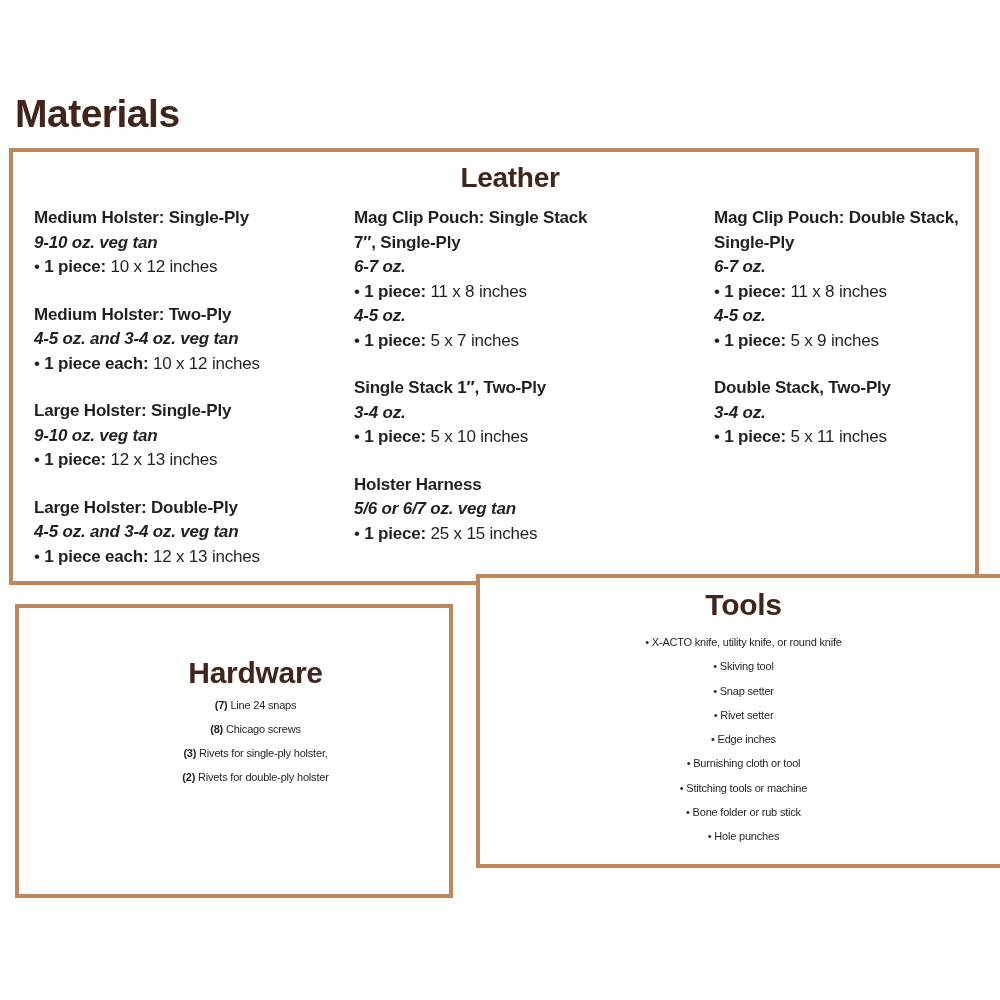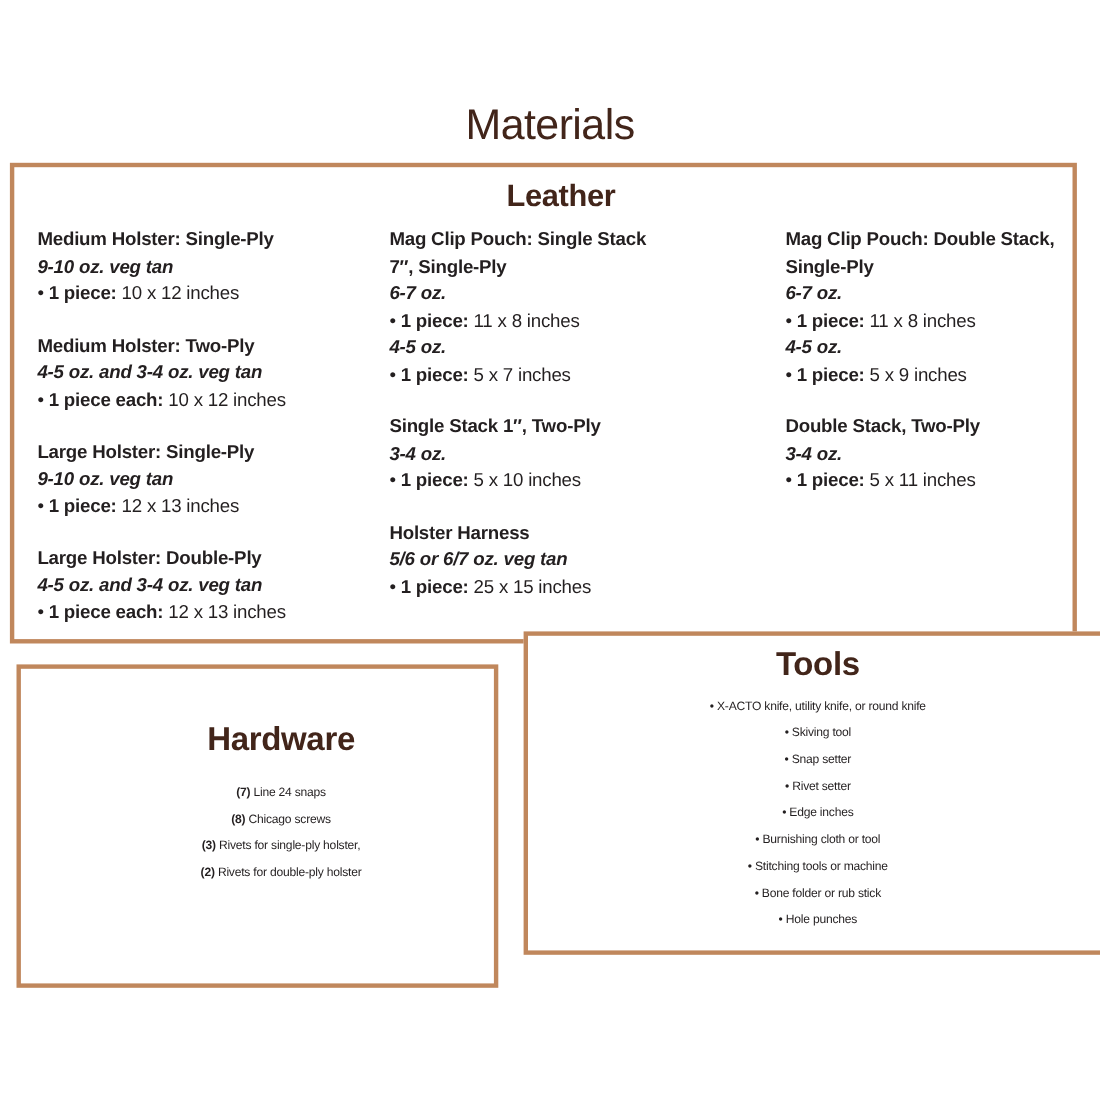--- a/index.html
+++ b/index.html
@@ -8,21 +8,21 @@
     --body-color:#231f20;
   }
   html,body{margin:0;padding:0;}
   body{
     width:1000px;height:1000px;position:relative;background:#ffffff;
     font-family:"Liberation Sans", sans-serif;color:var(--body-color);
     overflow:hidden;
   }
   .page-title{
     position:absolute;left:15px;top:92px;width:970px;
-    text-align:center;font-size:39px;font-weight:400;
+    text-align:left;font-size:39px;font-weight:700;
     color:var(--heading-color);letter-spacing:-0.5px;
   }
   .box{
     position:absolute;border:4px solid var(--border-color);
     background:#ffffff;box-sizing:border-box;
   }
   #leather-box{left:9px;top:148px;width:970px;height:437px;padding-left:32px;}
   #hardware-box{left:15px;top:604px;width:438px;height:294px;padding-left:43px;}
   #tools-box{left:476px;top:574px;width:535px;height:294px;}
   .section-heading{
@@ -37,21 +37,21 @@
   .lcol2{left:341px;width:312px;}
   .lcol3{left:669px;width:302px;margin-left:32px;}
   .lgroup{margin-bottom:23px;}
   .ltitle{font-weight:700;white-space:nowrap;}
   .lweight{font-weight:700;font-style:italic;white-space:nowrap;}
   .lbullet{white-space:nowrap;}
   .bold{font-weight:700;}
   .center-list{
     text-align:center;font-size:11px;letter-spacing:-0.2px;
   }
-  #hardware-box .center-list{margin-top:19px;line-height:24px;}
+  #hardware-box .center-list{margin-top:3px;line-height:24px;}
   #tools-box .center-list{margin-top:8px;line-height:24.3px;}
 </style>
 </head>
 <body>
 
 <div class="page-title">Materials</div>
 
 <div class="box" id="leather-box">
   <div class="section-heading">Leather</div>
   <div id="leather-cols">

